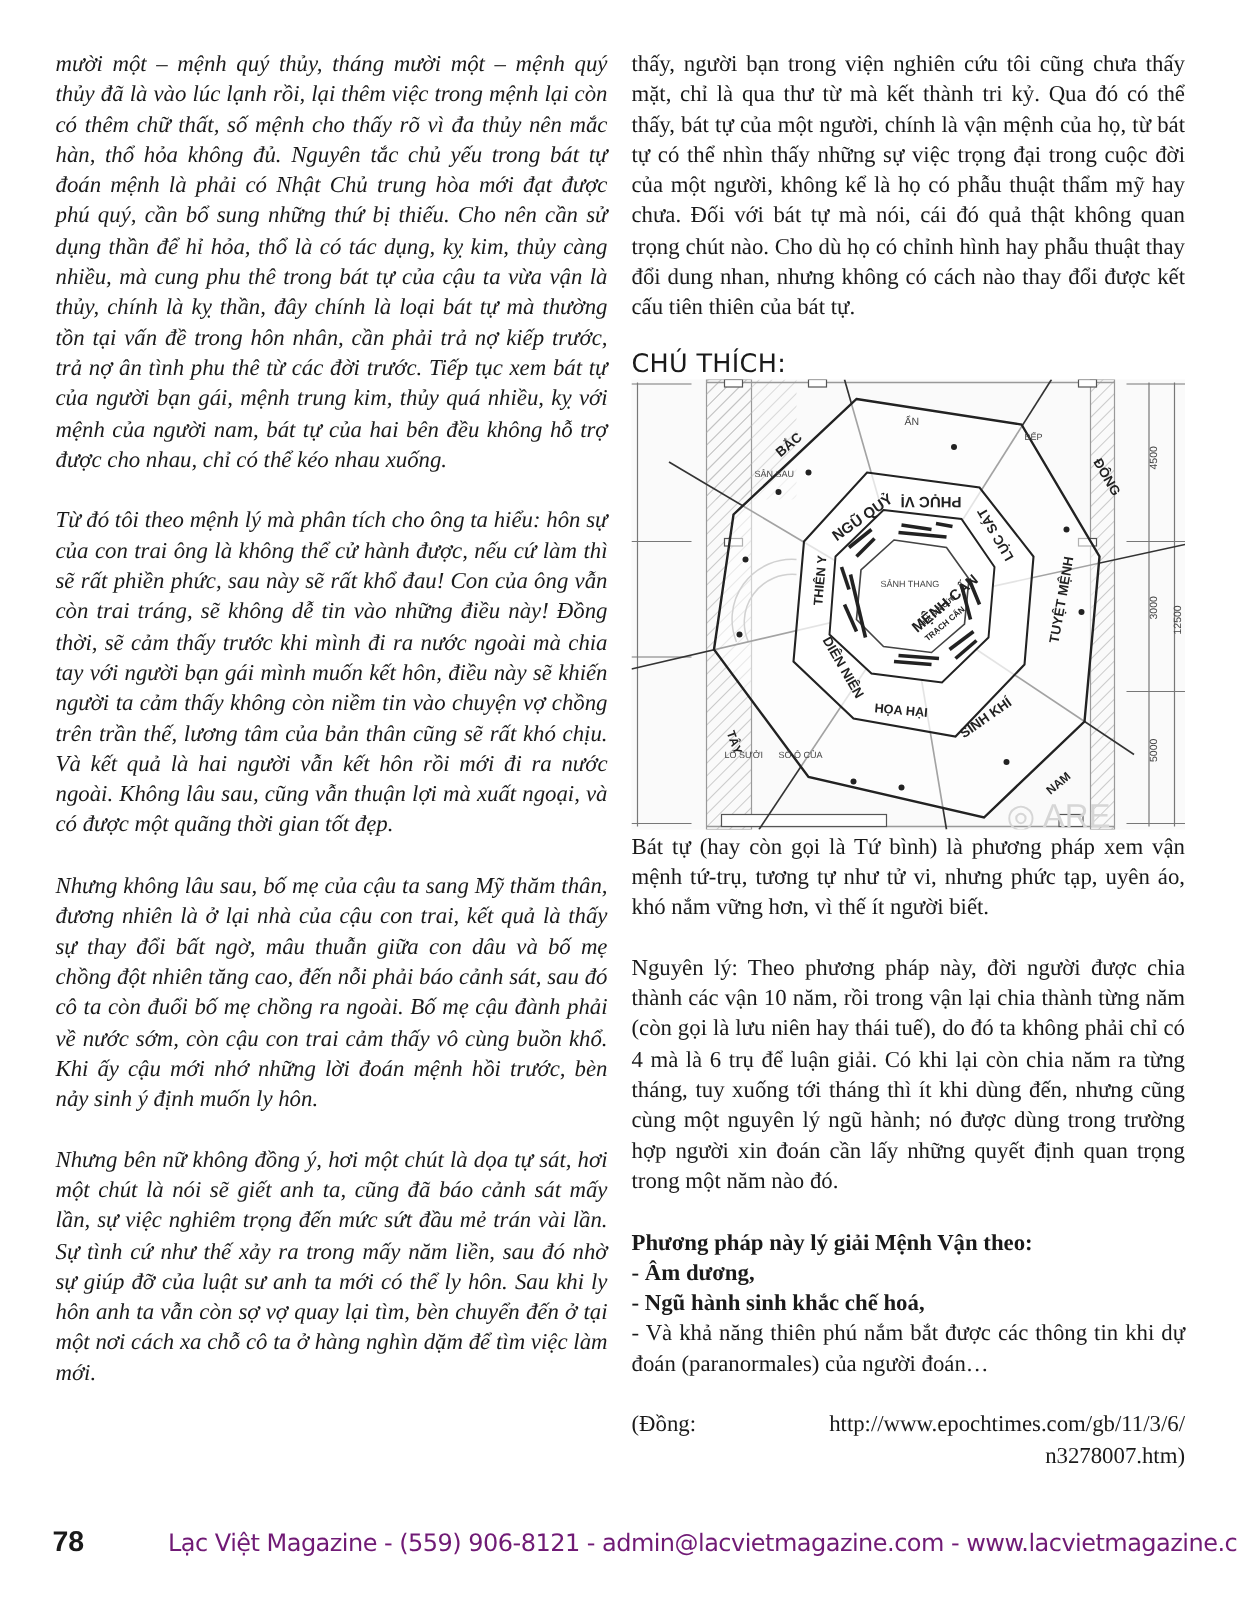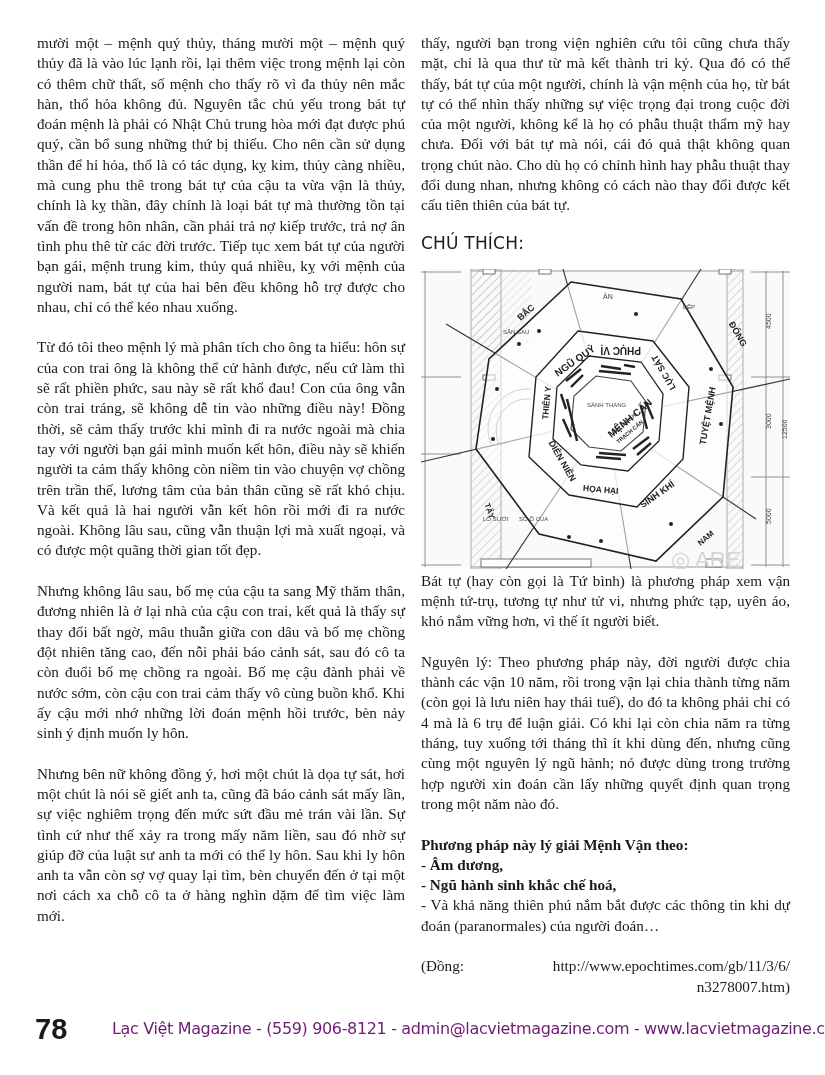--- a/index.html
+++ b/index.html
@@ -1,27 +1,27 @@
 <!DOCTYPE html>
 <html><head>
 <meta charset="utf-8">
 <style>
   html, body { margin: 0; padding: 0; background: #ffffff; }
   body { width: 825px; height: 1075px; position: relative; overflow: hidden; color: #1a1a1a; }
   .col { position: absolute; top: 33px; font-family: "Liberation Serif", "DejaVu Serif", serif; font-size: 15.2px; line-height: 20.3px; text-align: justify; }
   .col p { margin: 0 0 20.3px 0; }
-  .col-left { left: 37px; width: 368px; }
+  .col-left { left: 37px; width: 368px; font-style: italic; }
   .col-right { left: 421px; width: 369px; }
-  .section-heading { font-family: "DejaVu Sans", "Liberation Sans", sans-serif; font-size: 17px; line-height: 20px; margin: 4px 0 16px 0; letter-spacing: 0.2px; }
+  .section-heading { font-family: "DejaVu Sans", "Liberation Sans", sans-serif; font-size: 17px; line-height: 20px; margin: 4px 0 0 0; letter-spacing: 0.2px; }
   .diagram { display: block; width: 369px; height: 300px; margin-bottom: 2px; background: #fafafa; }
   .list-line { display: block; text-align: left; font-weight: bold; }
   .source { text-align: justify; text-align-last: justify; display:block; }
   .source2 { display:block; text-align:right; }
   .footer { position: absolute; top: 1014px; left: 35px; width: 760px; height: 30px; font-family: "DejaVu Sans", "Liberation Sans", sans-serif; }
-  .page-number { position: absolute; left: 0; top: 0; font-family: "Liberation Sans", "DejaVu Sans", sans-serif; font-weight: bold; font-size: 29px; line-height: 30px; }
+  .page-number { position: absolute; left: 0; top: 0; font-family: "Liberation Sans", "DejaVu Sans", sans-serif; font-weight: bold; font-size: 19px; line-height: 30px; }
   .footer-text { position: absolute; left: 77px; top: 6px; font-size: 16px; line-height: 18px; letter-spacing: -0.35px; color: #701a75; white-space: nowrap; }
   .dlabel { font-family: "Liberation Sans", "DejaVu Sans", sans-serif; font-weight: bold; fill: #222; }
   .dsmall { font-family: "Liberation Sans", "DejaVu Sans", sans-serif; fill: #444; }
 </style>
 </head>
 <body>
 
 <div class="col col-left">
   <p>mười một – mệnh quý thủy, tháng mười một – mệnh quý thủy đã là vào lúc lạnh rồi, lại thêm việc trong mệnh lại còn có thêm chữ thất, số mệnh cho thấy rõ vì đa thủy nên mắc hàn, thổ hỏa không đủ. Nguyên tắc chủ yếu trong bát tự đoán mệnh là phải có Nhật Chủ trung hòa mới đạt được phú quý, cần bổ sung những thứ bị thiếu. Cho nên cần sử dụng thần để hỉ hỏa, thổ là có tác dụng, kỵ kim, thủy càng nhiều, mà cung phu thê trong bát tự của cậu ta vừa vận là thủy, chính là kỵ thần, đây chính là loại bát tự mà thường tồn tại vấn đề trong hôn nhân, cần phải trả nợ kiếp trước, trả nợ ân tình phu thê từ các đời trước. Tiếp tục xem bát tự của người bạn gái, mệnh trung kim, thủy quá nhiều, kỵ với mệnh của người nam, bát tự của hai bên đều không hỗ trợ được cho nhau, chỉ có thể kéo nhau xuống.</p>
   <p>Từ đó tôi theo mệnh lý mà phân tích cho ông ta hiểu: hôn sự của con trai ông là không thể cử hành được, nếu cứ làm thì sẽ rất phiền phức, sau này sẽ rất khổ đau! Con của ông vẫn còn trai tráng, sẽ không dễ tin vào những điều này! Đồng thời, sẽ cảm thấy trước khi mình đi ra nước ngoài mà chia tay với người bạn gái mình muốn kết hôn, điều này sẽ khiến người ta cảm thấy không còn niềm tin vào chuyện vợ chồng trên trần thế, lương tâm của bản thân cũng sẽ rất khó chịu. Và kết quả là hai người vẫn kết hôn rồi mới đi ra nước ngoài. Không lâu sau, cũng vẫn thuận lợi mà xuất ngoại, và có được một quãng thời gian tốt đẹp.</p>

